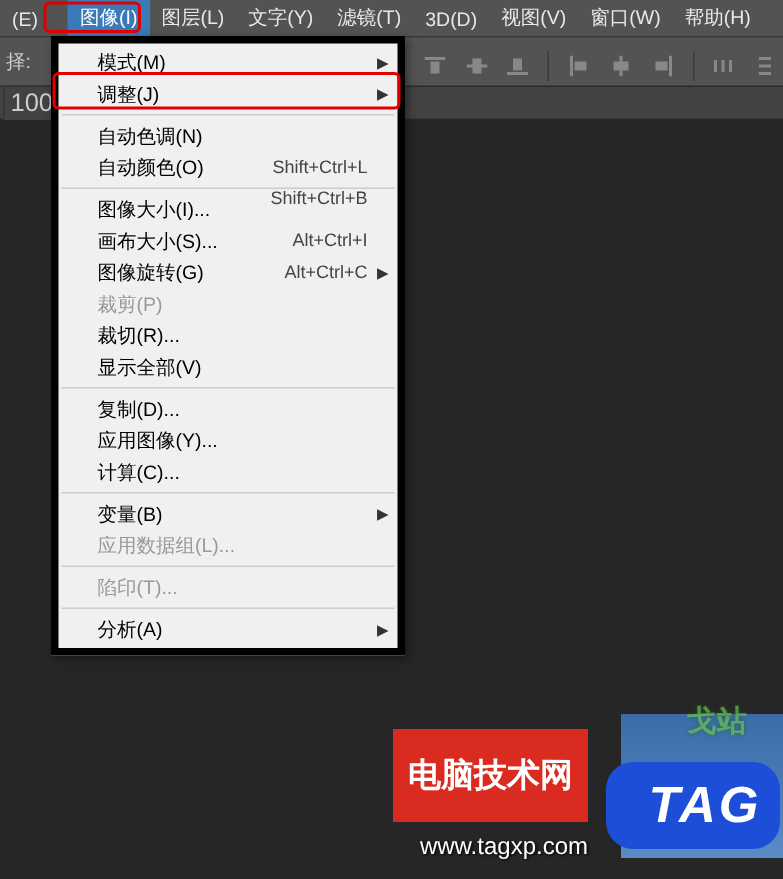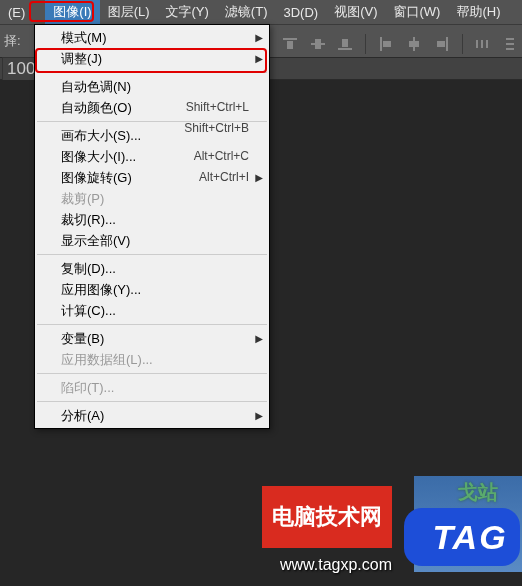--- a/index.html
+++ b/index.html
@@ -99,21 +99,21 @@
       width: 108px;
       height: 96px;
       background: linear-gradient(180deg, #3b6ca8 0%, #5a8bc4 100%);
     }
     .dropdown {
       position: absolute;
       top: 24px;
       left: 34px;
       width: 236px;
       background: #f0f0f0;
-      border: 1px solid #000000;
+      border: 5px solid #000000;
       box-shadow: 2px 2px 6px rgba(0,0,0,0.4);
       z-index: 100;
       padding: 2px 0;
     }
     .menu-item {
       display: flex;
       align-items: center;
       justify-content: space-between;
       padding: 3px 20px 3px 26px;
       color: #000;
@@ -177,21 +177,21 @@
       right: 130px;
       bottom: 12px;
       color: #fff;
       font-size: 16px;
       text-shadow: 1px 1px 2px #000;
       z-index: 50;
     }
     .watermark-text-3 {
       position: absolute;
       right: 24px;
-      bottom: 80px;
+      bottom: 92px;
       color: #65c254;
       font-weight: bold;
       font-size: 20px;
       z-index: 40;
       text-shadow: 0 0 3px #2a5a1f;
       opacity: 0.7;
     }
     .faded-right {
       position: absolute;
       top: 30px;
@@ -309,26 +309,26 @@
     <div class="menu-item">
       <span>自动色调(N)</span>
       <span class="shortcut">Shift+Ctrl+L</span>
     </div>
     <div class="menu-item">
       <span>自动颜色(O)</span>
       <span class="shortcut">Shift+Ctrl+B</span>
     </div>
     <div class="menu-sep"></div>
     <div class="menu-item">
+      <span>图像大小(I)...</span>
+      <span class="shortcut">Alt+Ctrl+I</span>
+    </div>
+    <div class="menu-item">
       <span>画布大小(S)...</span>
       <span class="shortcut">Alt+Ctrl+C</span>
-    </div>
-    <div class="menu-item">
-      <span>图像大小(I)...</span>
-      <span class="shortcut">Alt+Ctrl+I</span>
     </div>
     <div class="menu-item">
       <span>图像旋转(G)</span>
       <span class="submenu-arrow">▶</span>
     </div>
     <div class="menu-item disabled">
       <span>裁剪(P)</span>
     </div>
     <div class="menu-item">
       <span>裁切(R)...</span>

